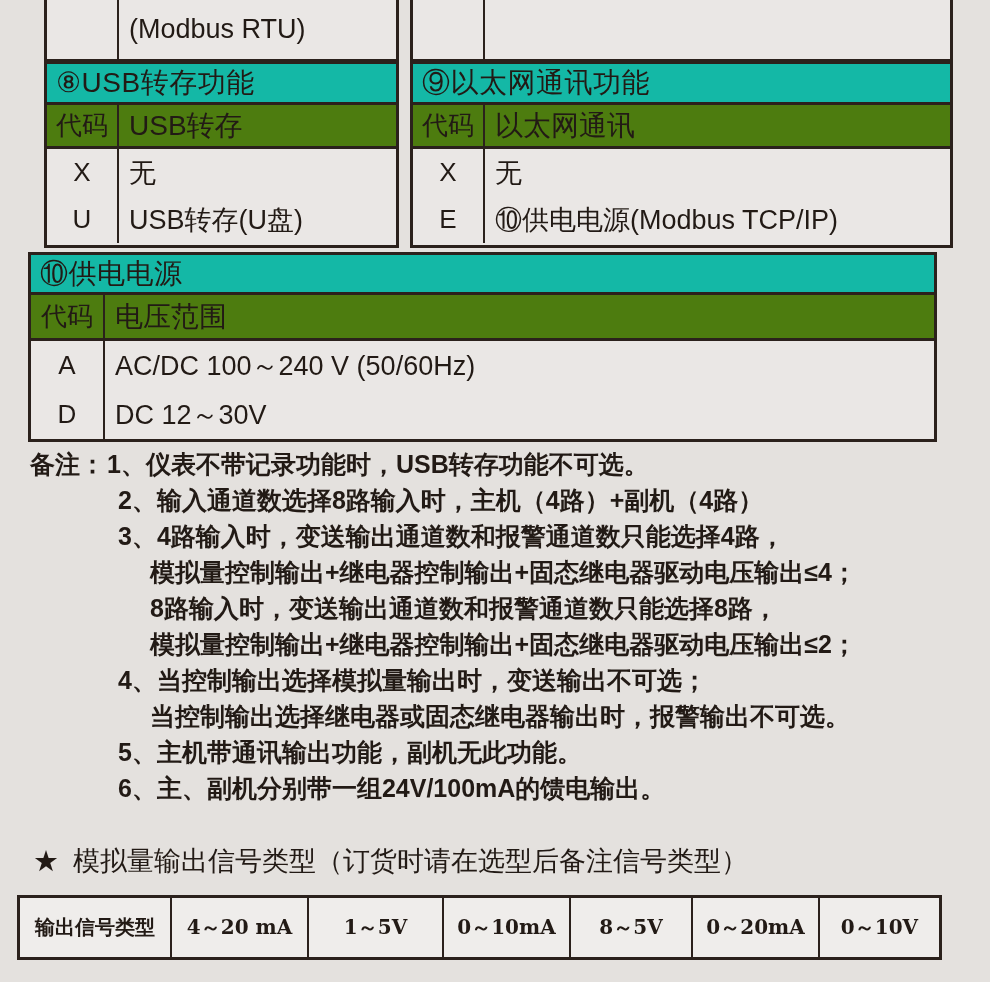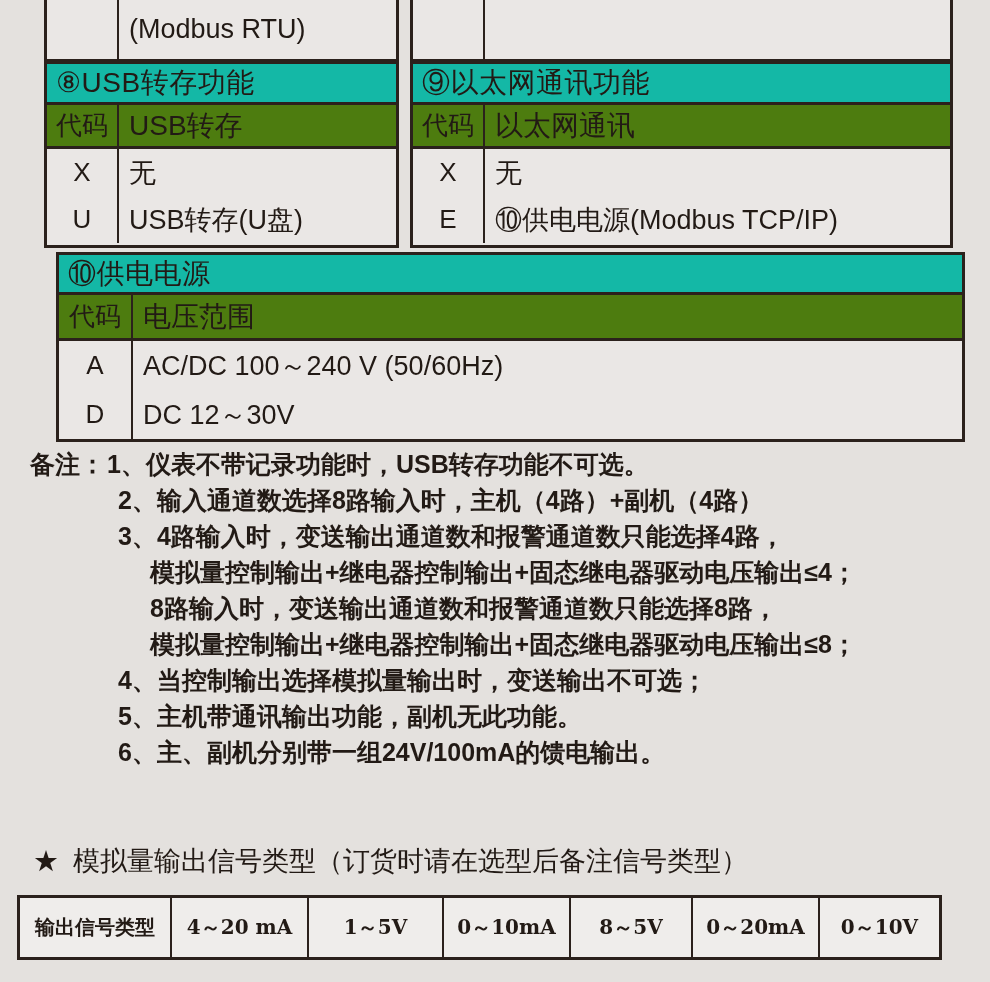--- a/index.html
+++ b/index.html
@@ -127,21 +127,21 @@
   <div class="row r-code">
     <div class="codecol">X</div>
     <div class="desccol">无</div>
   </div>
   <div class="row r-code">
     <div class="codecol">E</div>
     <div class="desccol">⑩供电电源(Modbus TCP/IP)</div>
   </div>
 </div>
 
-<div class="tbl tblB" style="left:56px; top:252px; width:909px; height:190px;">
+<div class="tbl tblB" style="left:28px; top:252px; width:909px; height:190px;">
   <div class="row r-sec">
     <div class="sec-title" style="width:100%;">⑩供电电源</div>
   </div>
   <div class="row r-cols hdr-row">
     <div class="codecol">代码</div>
     <div class="desccol">电压范围</div>
   </div>
   <div class="row r-code">
     <div class="codecol">A</div>
     <div class="desccol">AC/DC 100～240 V (50/60Hz)</div>
@@ -151,22 +151,23 @@
     <div class="desccol">DC 12～30V</div>
   </div>
 </div>
 
 <div class="notes">
   <div class="note-line"><span class="note-label">备注：</span><span>1、仪表不带记录功能时，USB转存功能不可选。</span></div>
   <div class="note-line ind1">2、输入通道数选择8路输入时，主机（4路）+副机（4路）</div>
   <div class="note-line ind1">3、4路输入时，变送输出通道数和报警通道数只能选择4路，</div>
   <div class="note-line ind2">模拟量控制输出+继电器控制输出+固态继电器驱动电压输出≤4；</div>
   <div class="note-line ind2">8路输入时，变送输出通道数和报警通道数只能选择8路，</div>
-  <div class="note-line ind2">模拟量控制输出+继电器控制输出+固态继电器驱动电压输出≤8；</div>
+  <div class="note-line ind2">模拟量控制输出+继电器控制输出+固态继电器驱动电压输出≤2；</div>
   <div class="note-line ind1">4、当控制输出选择模拟量输出时，变送输出不可选；</div>
+  <div class="note-line ind2">当控制输出选择继电器或固态继电器输出时，报警输出不可选。</div>
   <div class="note-line ind1">5、主机带通讯输出功能，副机无此功能。</div>
   <div class="note-line ind1">6、主、副机分别带一组24V/100mA的馈电输出。</div>
 </div>
 
 <div class="star-line">
   <span class="star-glyph">★</span>
   <span>模拟量输出信号类型（订货时请在选型后备注信号类型）</span>
 </div>
 
 <table class="sig-table">

